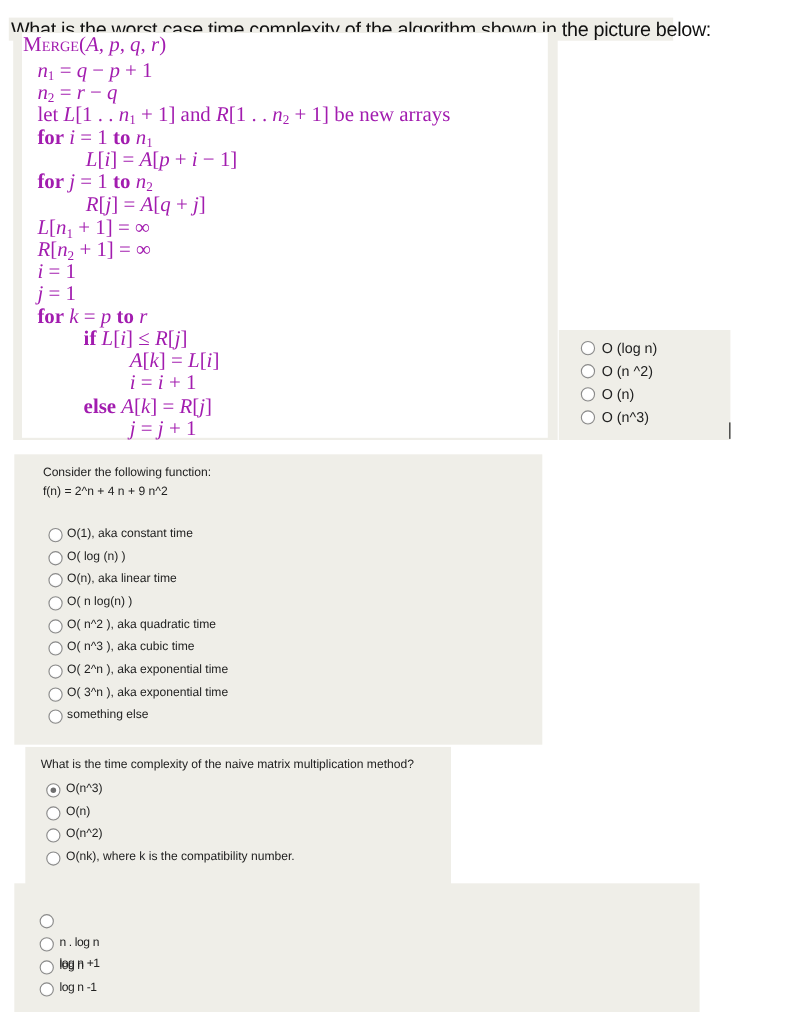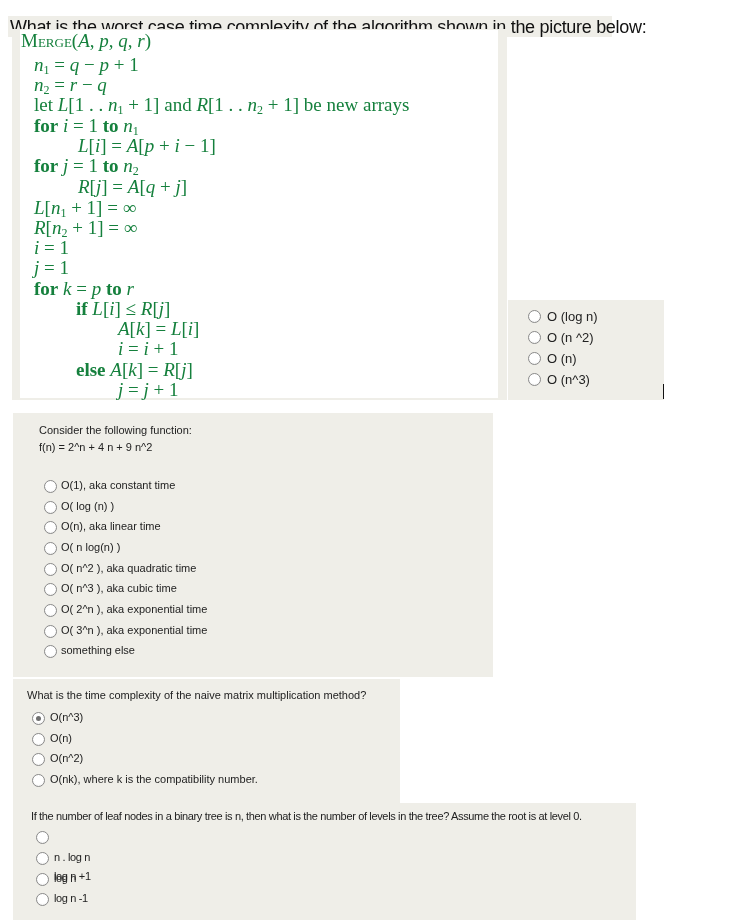--- a/index.html
+++ b/index.html
@@ -9,38 +9,38 @@
   .abs { position: absolute; }
   .panel { position: absolute; background: #efeee8; }
 
   
   #header { left: 8px; top: 16px; width: 604px; height: 21px; background: #efeee8; }
   #header .q { position: absolute; left: 2px; top: 1px; font-size: 18px; color: #111; letter-spacing: -0.3px; white-space: nowrap; }
 
   
   #code-frame { left: 12px; top: 29px; width: 495px; height: 371px; background: #efeee8; }
   #code-inner { position: absolute; left: 8px; top: 1px; width: 478px; height: 368px; background: #ffffff; }
-  .code-line { position: absolute; white-space: nowrap; font-family: "Liberation Serif", serif; font-size: 19px; color: #15803d; line-height: 20px; }
+  .code-line { position: absolute; white-space: nowrap; font-family: "Liberation Serif", serif; font-size: 19px; color: #a21caf; line-height: 20px; }
   .code-line .kw { font-weight: bold; }
   .code-line .it { font-style: italic; }
   .code-line sub { font-size: 12px; vertical-align: -3px; font-style: normal; }
   .sc { font-variant: small-caps; }
 
   
   #q1-options { left: 508px; top: 300px; width: 156px; height: 100px; background: #efeee8; }
   .radio { position: absolute; width: 13px; height: 13px; border-radius: 50%; border: 1px solid #8a8a8a; background: radial-gradient(circle at 50% 40%, #ffffff 55%, #e6e6e6 100%); }
   .radio.checked::after { content: ""; position: absolute; left: 3px; top: 3px; width: 5px; height: 5px; border-radius: 50%; background: #6f6f6f; }
   .opt-label { position: absolute; font-size: 13px; color: #222; white-space: nowrap; }
 
   .cursor { position: absolute; left: 663px; top: 384px; width: 1px; height: 15px; background: #111; }
 
   
   #q2 { left: 13px; top: 413px; width: 480px; height: 264px; text-decoration: underline; }
   
-  #q3 { left: 13px; top: 679px; width: 387px; height: 148px; }
+  #q3 { left: 23px; top: 679px; width: 387px; height: 148px; }
   
   #q4 { left: 13px; top: 803px; width: 623px; height: 117px; }
 
   .ptext { position: absolute; font-size: 11px; color: #222; white-space: nowrap; }
   .ptext.narrow { letter-spacing: -0.35px; }
 </style>
 </head>
 <body>
 
 <div id="header" class="abs">
@@ -113,21 +113,20 @@
   <span class="ptext" style="left:37px; top:32px;">O(n^3)</span>
   <div class="radio" style="left:19px; top:54px;"></div>
   <span class="ptext" style="left:37px; top:53px;">O(n)</span>
   <div class="radio" style="left:19px; top:74px;"></div>
   <span class="ptext" style="left:37px; top:73px;">O(n^2)</span>
   <div class="radio" style="left:19px; top:95px;"></div>
   <span class="ptext" style="left:37px; top:94px;text-align:right;">O(nk), where k is the compatibility number.</span>
 </div>
 
 <div id="q4" class="panel">
-  <span class="ptext narrow" style="left:18px; top:7px;">If the number of leaf nodes in a binary tree is n, then what is the number of levels in the tree? Assume the root is at level 0.</span>
   <div class="radio" style="left:23px; top:28px;"></div>
   <span class="ptext narrow" style="left:41px; top:27px;margin-top:40px;">log n +1</span>
   <div class="radio" style="left:23px; top:49px;"></div>
   <span class="ptext narrow" style="left:41px; top:48px;">n . log n</span>
   <div class="radio" style="left:23px; top:70px;"></div>
   <span class="ptext narrow" style="left:41px; top:69px;">log n</span>
   <div class="radio" style="left:23px; top:90px;"></div>
   <span class="ptext narrow" style="left:41px; top:89px;">log n -1</span>
 </div>
 

